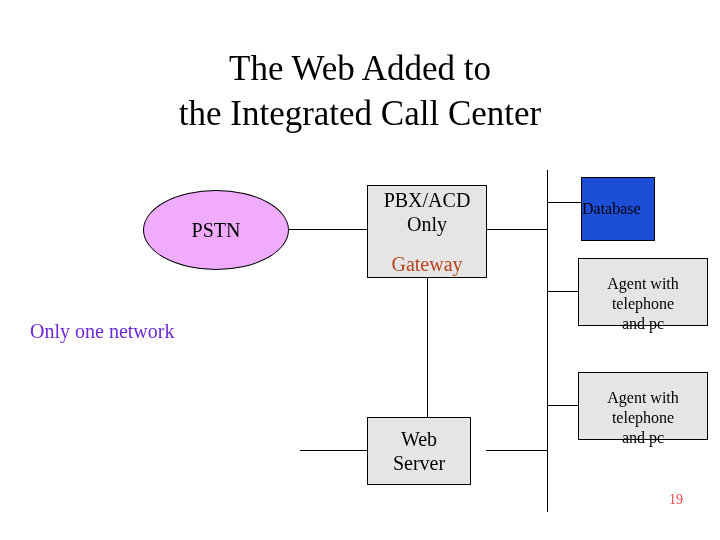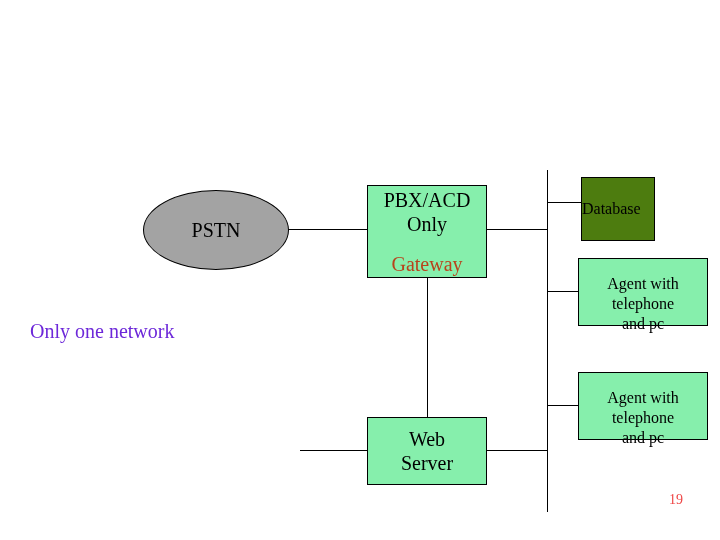--- a/index.html
+++ b/index.html
@@ -63,34 +63,34 @@
     box-sizing: border-box;
     display: flex;
     align-items: center;
     justify-content: center;
     text-align: center;
   }
 
   .ellipse {
     border: 1.4px solid #000000;
     border-radius: 50%;
-    background: #a3a3a3;
+    background: #f0abfc;
     font-size: 20px;
     line-height: 24px;
   }
 
   .box {
     border: 1.6px solid #000000;
-    background: #4d7c0f;
+    background: #1d4ed8;
     font-size: 20px;
     line-height: 24px;
   }
 
   .box-teal {
-    background: #86efac;
+    background: #e5e5e5;
     font-family: Liberation Serif, serif;
   }
 
   .box-sm {
     font-size: 16px;
     line-height: 20px;
   }
 
   .label-stack {
     display: block;
@@ -126,21 +126,21 @@
     width: 0;
     border-left: 1.6px solid #000000;
   }
 
   
   #pstn-node       { left: 143px; top: 190px; width: 146px; height: 80px; }
   #internet-node   { left: 141px; top: 406px; width: 160px; height: 80px; }
 
   #pbx-node        { left: 367px; top: 185px; width: 120px; height: 93px;
                      flex-direction: column; }
-  #webserver-node  { left: 367px; top: 417px; width: 120px; height: 68px; }
+  #webserver-node  { left: 367px; top: 417px; width: 104px; height: 68px; }
 
   #database-node   { left: 581px; top: 177px; width: 74px; height: 64px; }
   #agent1-node     { left: 578px; top: 258px; width: 130px; height: 68px; }
   #agent2-node     { left: 578px; top: 372px; width: 130px; height: 68px; }
 
   .agent-text {
     width: 120px;
     white-space: pre-line;
     margin-top: 24px;
   }
@@ -155,20 +155,22 @@
   #conn-internet-web  { left: 300px; top: 450px; width: 68px; }
 
   #trunk-vertical     { left: 547px; top: 170px; height: 342px; }
   #conn-pbx-web-v     { left: 427px; top: 277px; height: 141px; }
 </style>
 </head>
 <body>
 
 <div id="slide">
 
+  <div class="title">The Web Added to
+the Integrated Call Center</div>
 
   <div class="caption">Only one network</div>
 
   <div class="line-h" id="conn-pstn-pbx"></div>
 
   <div class="line-h" id="conn-pbx-trunk"></div>
 
   <div class="line-v" id="trunk-vertical"></div>
 
   <div class="line-h" id="conn-trunk-db"></div>

